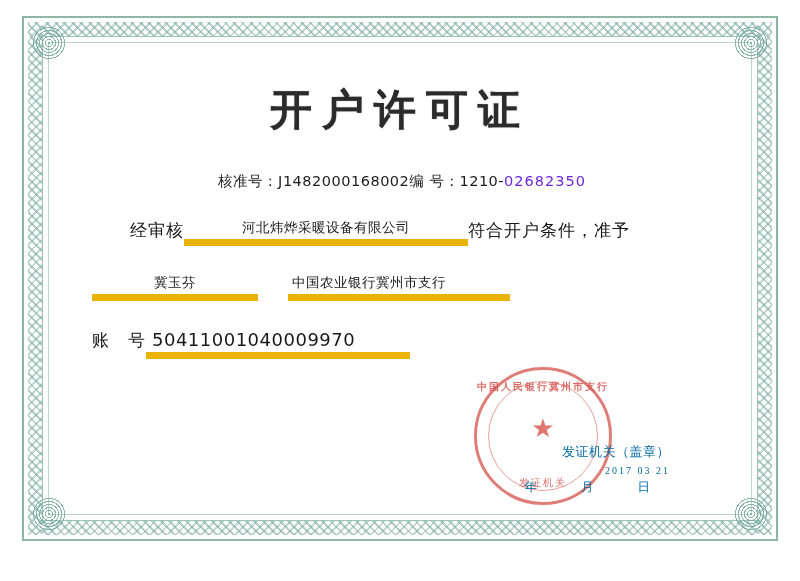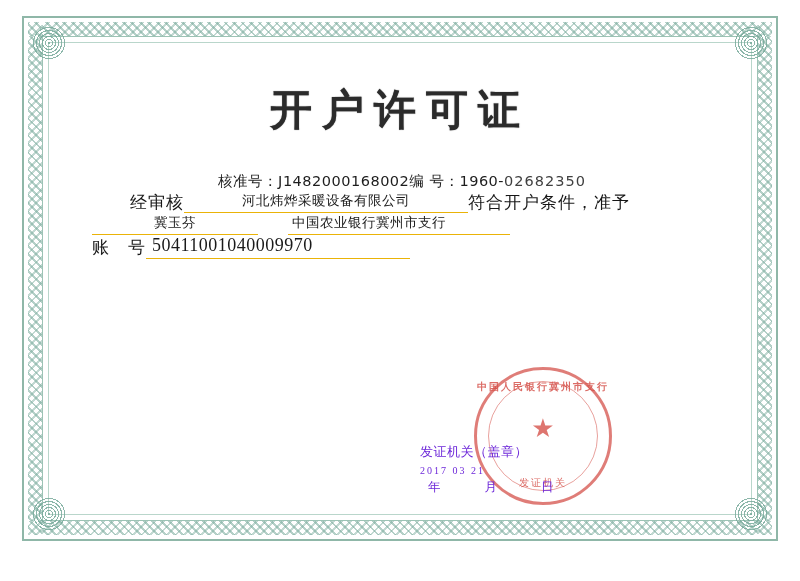--- a/index.html
+++ b/index.html
@@ -116,37 +116,37 @@
     justify-content: center;
     align-items: baseline;
     margin-top: 34px;
     font-size: 14.5px;
     color: #1d1d1d;
     padding: 0 18px 0 22px;
   }
   .meta-left { letter-spacing: 0.5px; }
   .meta-right { letter-spacing: 0.5px; }
   .num-red {
-    color: #404040;
+    color: #6d28d9;
     letter-spacing: 1px;
   }
 
   .body-line {
     display: flex;
-    align-items: center;
+    align-items: flex-start;
     font-size: 17px;
     color: #161616;
+    margin-top: 28px;
     padding: 0 18px 0 22px;
     letter-spacing: 1px;
-    font-family: Liberation Serif, serif;
   }
   .body-line.indent { padding-left: 60px; }
 
   .fill-blank {
-    border-bottom: 1px solid #eab308;
+    border-bottom: 7px solid #eab308;
     min-width: 60px;
     text-align: center;
     font-size: 13.5px;
     padding: 0 8px 2px 8px;
     letter-spacing: 0.5px;
     color: #1a1a1a;
     white-space: nowrap;
   }
   .fill-company { width: 268px; }
   .fill-rep { width: 150px; }
@@ -163,23 +163,23 @@
 
   .label-tight { letter-spacing: 1px; }
   .gap-lg { display: inline-block; width: 30px; }
 
   
   .issuer-block {
     position: absolute;
     right: 60px;
     bottom: 4px;
     width: 250px;
-    text-align: left;
+    text-align: right;
     font-size: 13px;
-    color: #6d28d9;
+    color: #0369a1;
     line-height: 1.6;
   }
   .issuer-line { letter-spacing: 0.5px; }
   .date-line {
     letter-spacing: 2px;
     font-size: 10px;
     font-family: Liberation Serif, serif;
   }
   .date-units {
     letter-spacing: 20px;
@@ -258,21 +258,21 @@
 
   <div class="content">
 
     <div class="doc-title">开户许可证</div>
 
     <div class="row-meta">
       <div class="meta-left">
         <span>核准号：</span><span>J1482000168002</span>
       </div>
       <div class="meta-right">
-        <span>编 号：</span><span>1960-</span><span class="num-red">02682350</span>
+        <span>编 号：</span><span>1210-</span><span class="num-red">02682350</span>
       </div>
     </div>
 
     <div class="body-line indent">
       <span>经审核</span>
       <span class="fill-blank fill-company">河北炜烨采暖设备有限公司</span>
       <span>符合开户条件，准予</span>
     </div>
 
 

